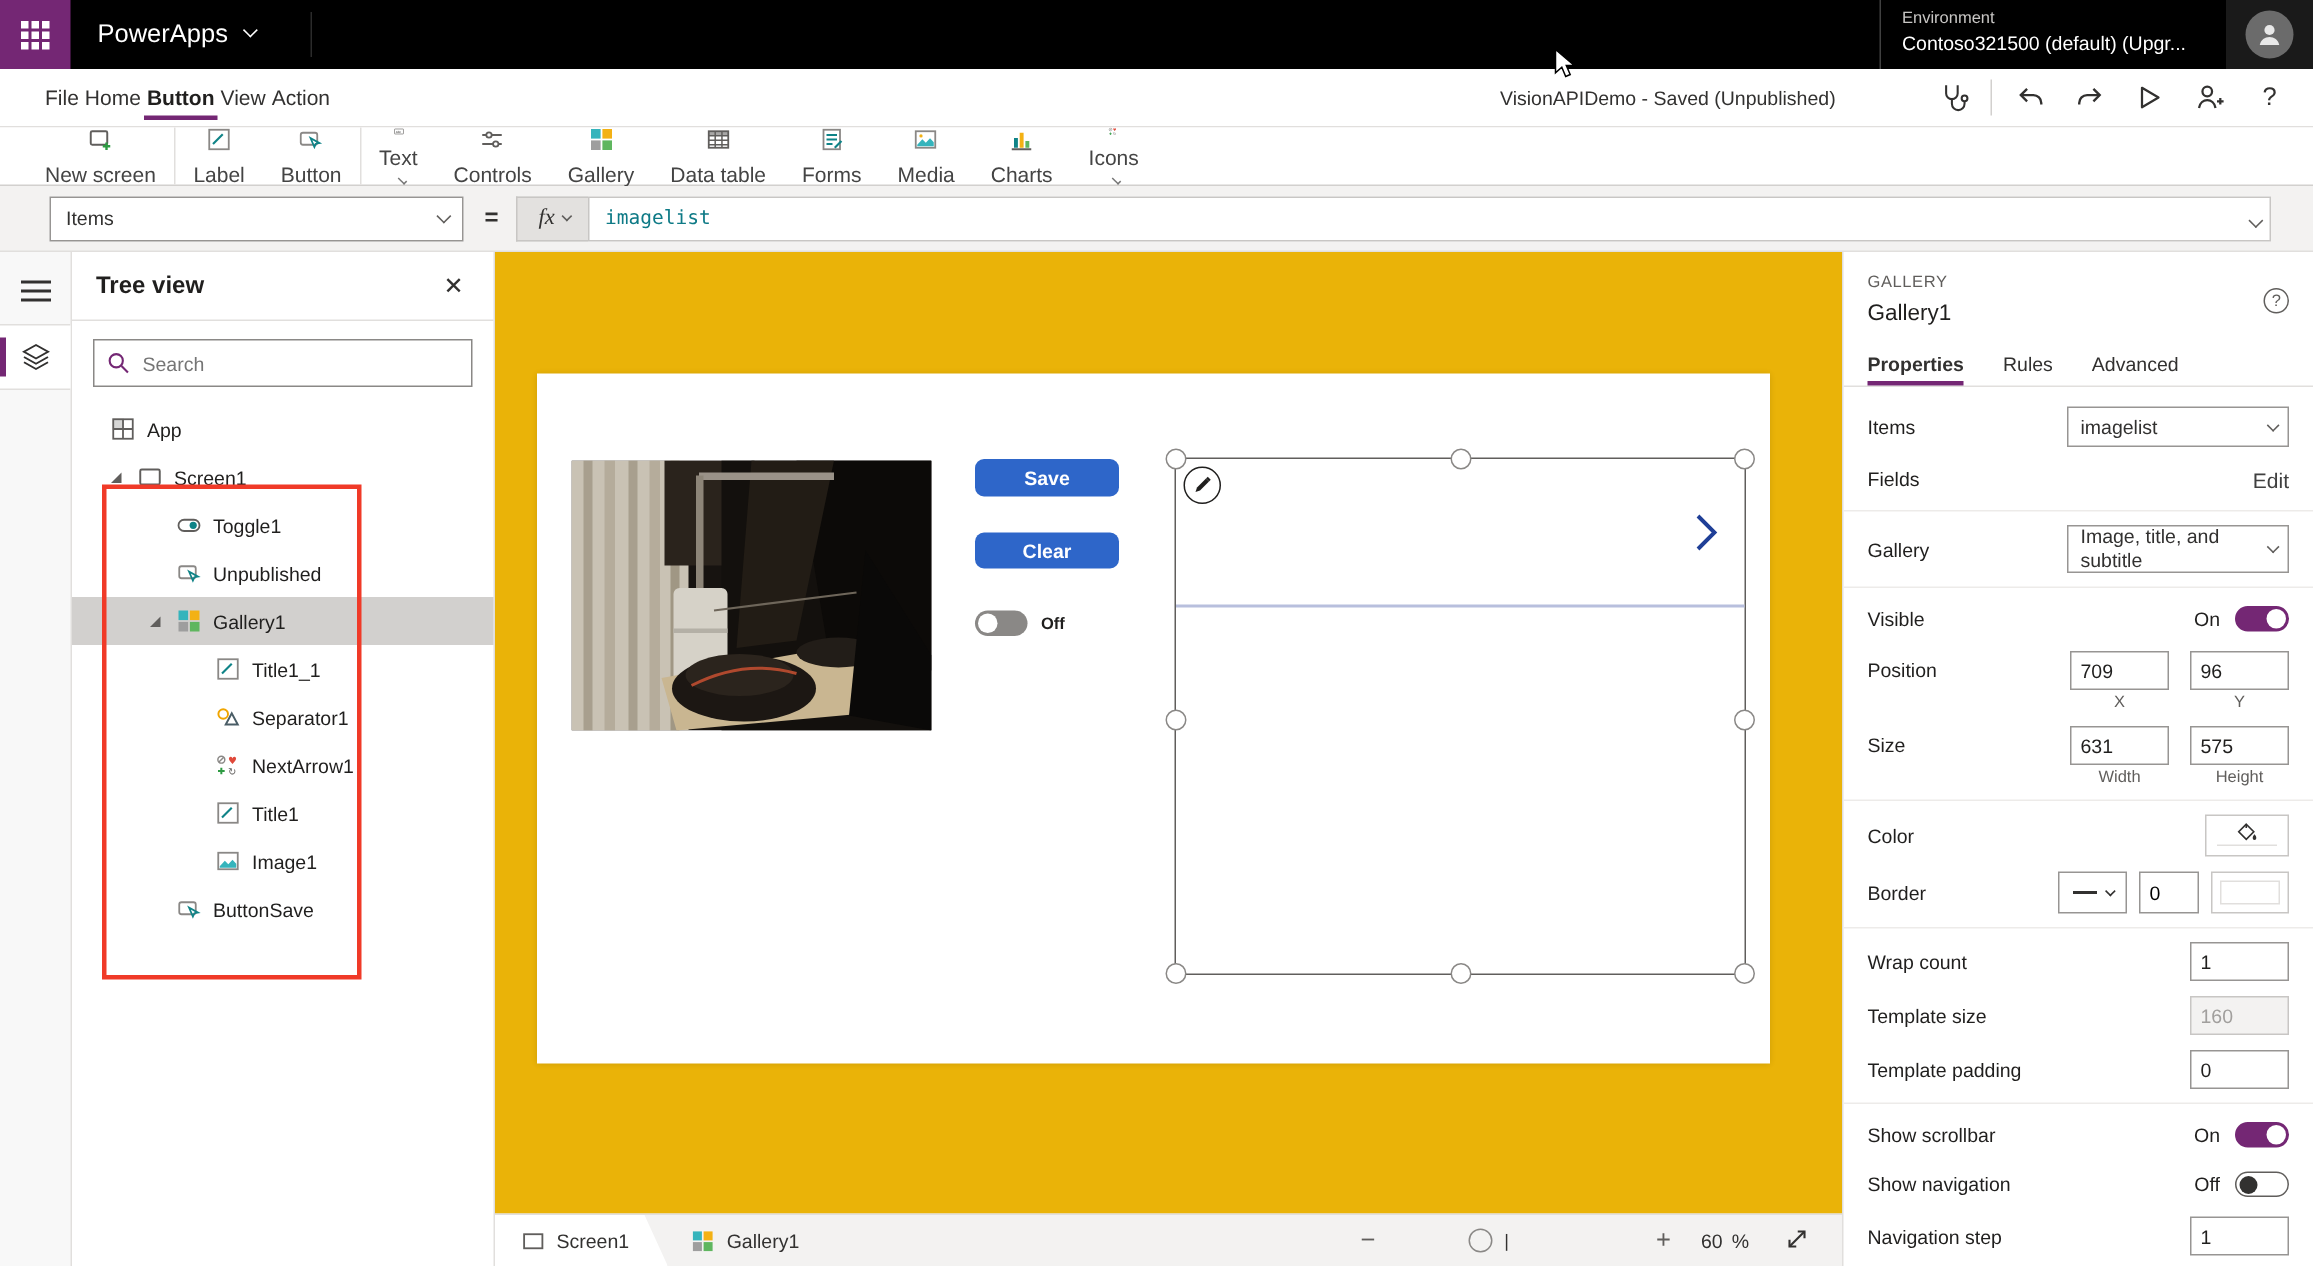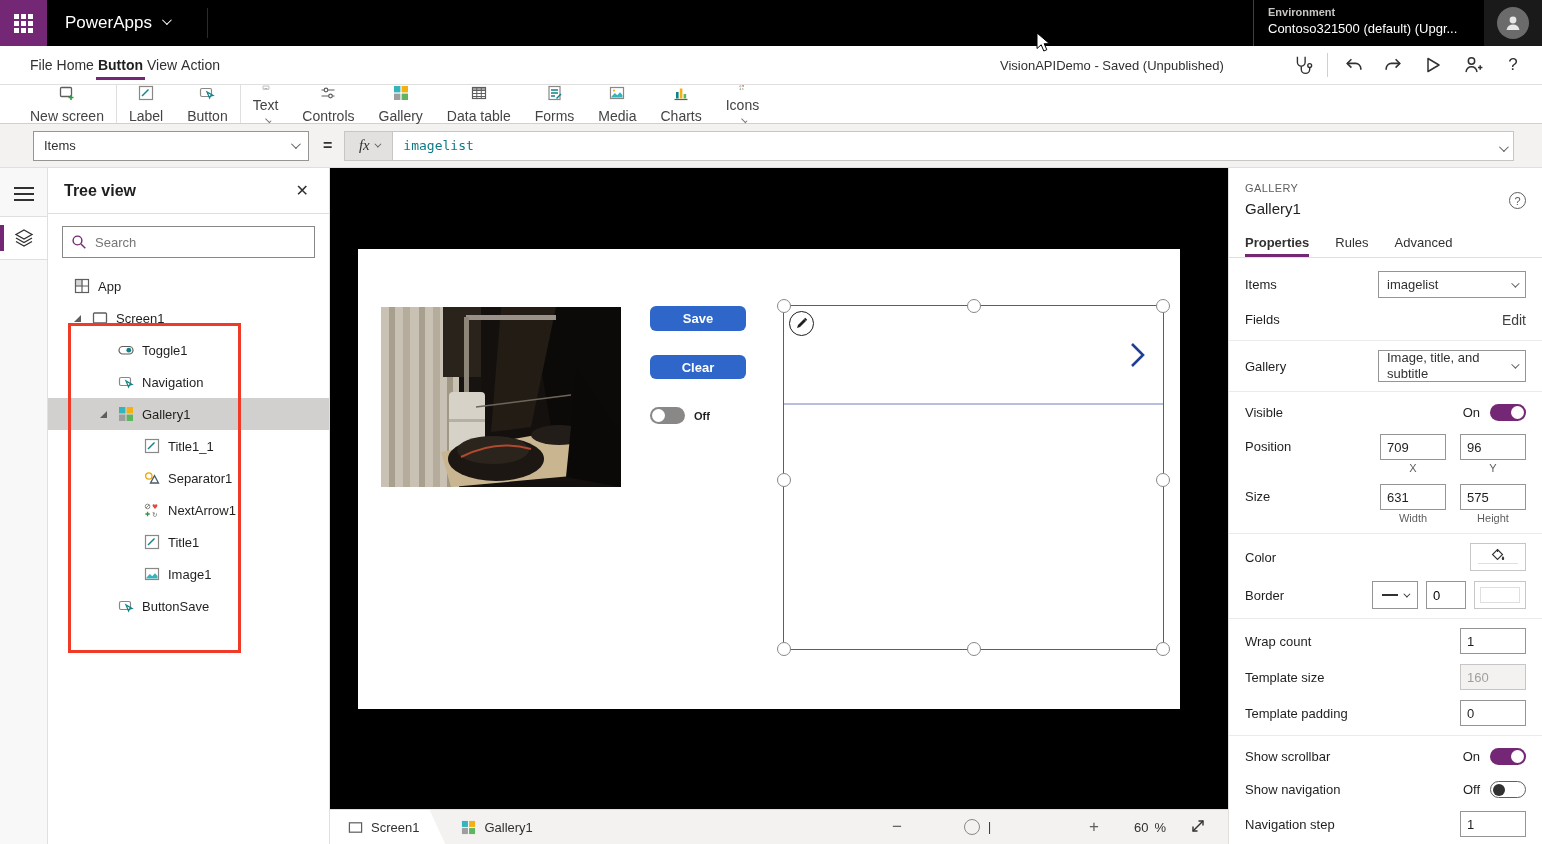--- a/index.html
+++ b/index.html
@@ -10,21 +10,21 @@
   
   .topbar { position:absolute; left:0; top:0; width:1542px; height:46px; background:#000; display:flex; align-items:center; }
   .waffle { width:47px; height:46px; background:#742774; display:flex; align-items:center; justify-content:center; cursor:pointer; }
   .waffle-grid { display:grid; grid-template-columns:repeat(3,5px); grid-template-rows:repeat(3,5px); gap:2px; }
   .waffle-grid span { background:#fff; }
   .brand { color:#fff; font-size:17px; margin-left:18px; display:flex; align-items:center; gap:10px; cursor:pointer; }
   .chev { display:inline-block; width:7px; height:7px; border-right:1.5px solid currentColor; border-bottom:1.5px solid currentColor; transform:rotate(45deg) translateY(-2px); }
   .brand .chev { color:#fff; margin-top:-4px; }
   .topbar-div { position:absolute; left:207px; top:8px; width:1px; height:30px; background:#2b2b2b; }
   .env { position:absolute; left:1268px; top:6px; color:#fff; cursor:pointer; }
-  .env-label { font-size:11px; color:#c8c6c4;font-weight:bold; }
+  .env-label { font-size:11px; color:#c8c6c4; }
   .env-value { font-size:13px; margin-top:3px; white-space:nowrap; }
   .env-div { position:absolute; left:1253px; top:0; width:1px; height:46px; background:#404040; }
   .avatar-zone { position:absolute; right:0; top:0; width:58px; height:46px; background:#1a1a1a; display:flex; align-items:center; justify-content:center; cursor:pointer; }
   .avatar { width:32px; height:32px; border-radius:50%; background:#6b6b6b; display:flex; align-items:center; justify-content:center; }
   .cursor-arrow { position:absolute; left:1036px; top:32px; z-index:50; pointer-events:none; }
 
   
   .menubar { position:absolute; left:0; top:46px; width:1542px; height:39px; background:#fff; border-bottom:1px solid #e1dfdd; display:flex; align-items:center; }
   .menu-item { font-size:14px; color:#323130; padding:0 2px; height:38px; display:flex; align-items:center; cursor:pointer; position:relative; }
   .menu-item.active { font-weight:bold; color:#201f1e; }
@@ -70,21 +70,21 @@
   .titem { height:32px; display:flex; align-items:center; gap:8px; cursor:pointer; position:relative; font-size:13px; color:#201f1e; }
   .titem .caret { width:0; height:0; border-left:7px solid transparent; border-bottom:7px solid #605e5c; position:absolute; }
   .titem.sel { background:#d2d0ce; }
   .d0 { padding-left:26px; }
   .d1 { padding-left:44px; } .d1 .caret { left:26px; }
   .d2 { padding-left:70px; }
   .redbox { position:absolute; left:20px; top:155px; width:173px; height:330px; border:3px solid #f03a28; pointer-events:none; z-index:5; }
   .i16 { width:16px; height:16px; flex:none; }
 
   
-  .canvas { flex:1; background:#000000; position:relative; }
+  .canvas { flex:1; background:#eab308; position:relative; }
   .artboard { position:absolute; left:28px; top:81px; width:822px; height:460px; background:#fff; box-shadow:0 0 4px rgba(0,0,0,.12); }
   .photo { position:absolute; left:23px; top:58px; width:240px; height:180px; }
   .btn-blue { position:absolute; left:292px; width:96px; height:25px; background:#2e66c9; color:#fff; font-weight:bold; font-size:13px; border:none; border-radius:6px; cursor:pointer; font-family:inherit; }
   .cv-toggle { position:absolute; left:292px; top:158px; display:flex; align-items:center; gap:9px; cursor:pointer; }
   .cv-track { width:35px; height:17px; border-radius:9px; background:#8a8886; position:relative; }
   .cv-knob { position:absolute; left:2px; top:2px; width:13px; height:13px; border-radius:50%; background:#fff; }
   .cv-off { font-size:11px; font-weight:bold; color:#201f1e; }
 
   .gal-sel { position:absolute; left:425px; top:56px; width:381px; height:345px; border:1px solid #605e5c; background:#fff; }
   .handle { position:absolute; width:14px; height:14px; border-radius:50%; background:#fff; border:1px solid #8a8886; z-index:4; }
@@ -94,21 +94,21 @@
 
   
   .statusbar { position:absolute; left:0; right:0; bottom:0; height:35px; background:#f3f2f1; border-top:1px solid #e1dfdd; display:flex; align-items:center; }
   .crumb1 { height:35px; background:#fff; display:flex; align-items:center; gap:8px; padding:0 26px 0 18px; clip-path:polygon(0 0, calc(100% - 16px) 0, 100% 100%, 0 100%); cursor:pointer; }
   .crumb2 { display:flex; align-items:center; gap:8px; margin-left:16px; cursor:pointer; }
   .zoomctl { margin-left:auto; display:flex; align-items:center; margin-right:22px; color:#605e5c; }
   .zbtn { font-size:17px; cursor:pointer; padding:0 6px; color:#605e5c; }
   .zknob { width:16px; height:16px; border:1px solid #8a8886; border-radius:50%; margin-left:56px; cursor:pointer; background:#f3f2f1; }
   .ztick { margin-left:8px; color:#323130; font-size:12px; }
   .zplus { margin-left:92px; }
-  .zpct { margin-left:29px; font-size:13px; color:#323130; display:flex; gap:6px; }
+  .zpct { margin-left:14px; font-size:13px; color:#323130; display:flex; gap:6px; }
   .zexpand { margin-left:24px; cursor:pointer; }
 
   
   .props { width:314px; background:#fff; border-left:1px solid #e1dfdd; padding:14px 0 0 0; overflow:hidden; position:relative; }
   .p-pad { padding:0 16px; }
   .p-type { font-size:11px; color:#605e5c; letter-spacing:.4px; }
   .p-help { position:absolute; right:16px; top:24px; width:17px; height:17px; border:1px solid #605e5c; border-radius:50%; font-size:11px; display:flex; align-items:center; justify-content:center; color:#605e5c; cursor:pointer; }
   .p-name { font-size:15px; color:#201f1e; margin-top:6px; }
   .p-tabs { display:flex; gap:26px; margin-top:12px; border-bottom:1px solid #e1dfdd; padding:0 16px; }
   .p-tab { font-size:13px; color:#323130; padding:6px 0 7px; cursor:pointer; position:relative; }
@@ -412,21 +412,21 @@
             <rect x="1" y="4.5" width="14" height="7.5" rx="3.75" fill="none" stroke="#605e5c" stroke-width="1.2"></rect>
             <circle cx="10.8" cy="8.2" r="2.4" fill="#0f8387"></circle>
           </svg>
         <span>Toggle1</span>
       </div>
       <div class="titem d2">
         <svg class="i16" viewBox="0 0 16 16">
             <rect x="1.5" y="3.5" width="11" height="8" rx="1.5" fill="none" stroke="#8a8886" stroke-width="1.2"></rect>
             <path d="M8 7l2.6 6 1-2.2 2.4-.4z" fill="none" stroke="#0f8387" stroke-width="1.2"></path>
           </svg>
-        <span>Navigation</span>
+        <span>Unpublished</span>
       </div>
       <div class="titem d2 sel">
         <span class="caret" style="left:52px"></span>
         <svg class="i16" viewBox="0 0 16 16">
             <rect x="1" y="1" width="6.4" height="6.4" fill="#35b4bc"></rect>
             <rect x="8.6" y="1" width="6.4" height="6.4" fill="#f3b114"></rect>
             <rect x="1" y="8.6" width="6.4" height="6.4" fill="#9e9e9e"></rect>
             <rect x="8.6" y="8.6" width="6.4" height="6.4" fill="#5fb65f"></rect>
           </svg>
         <span>Gallery1</span>

